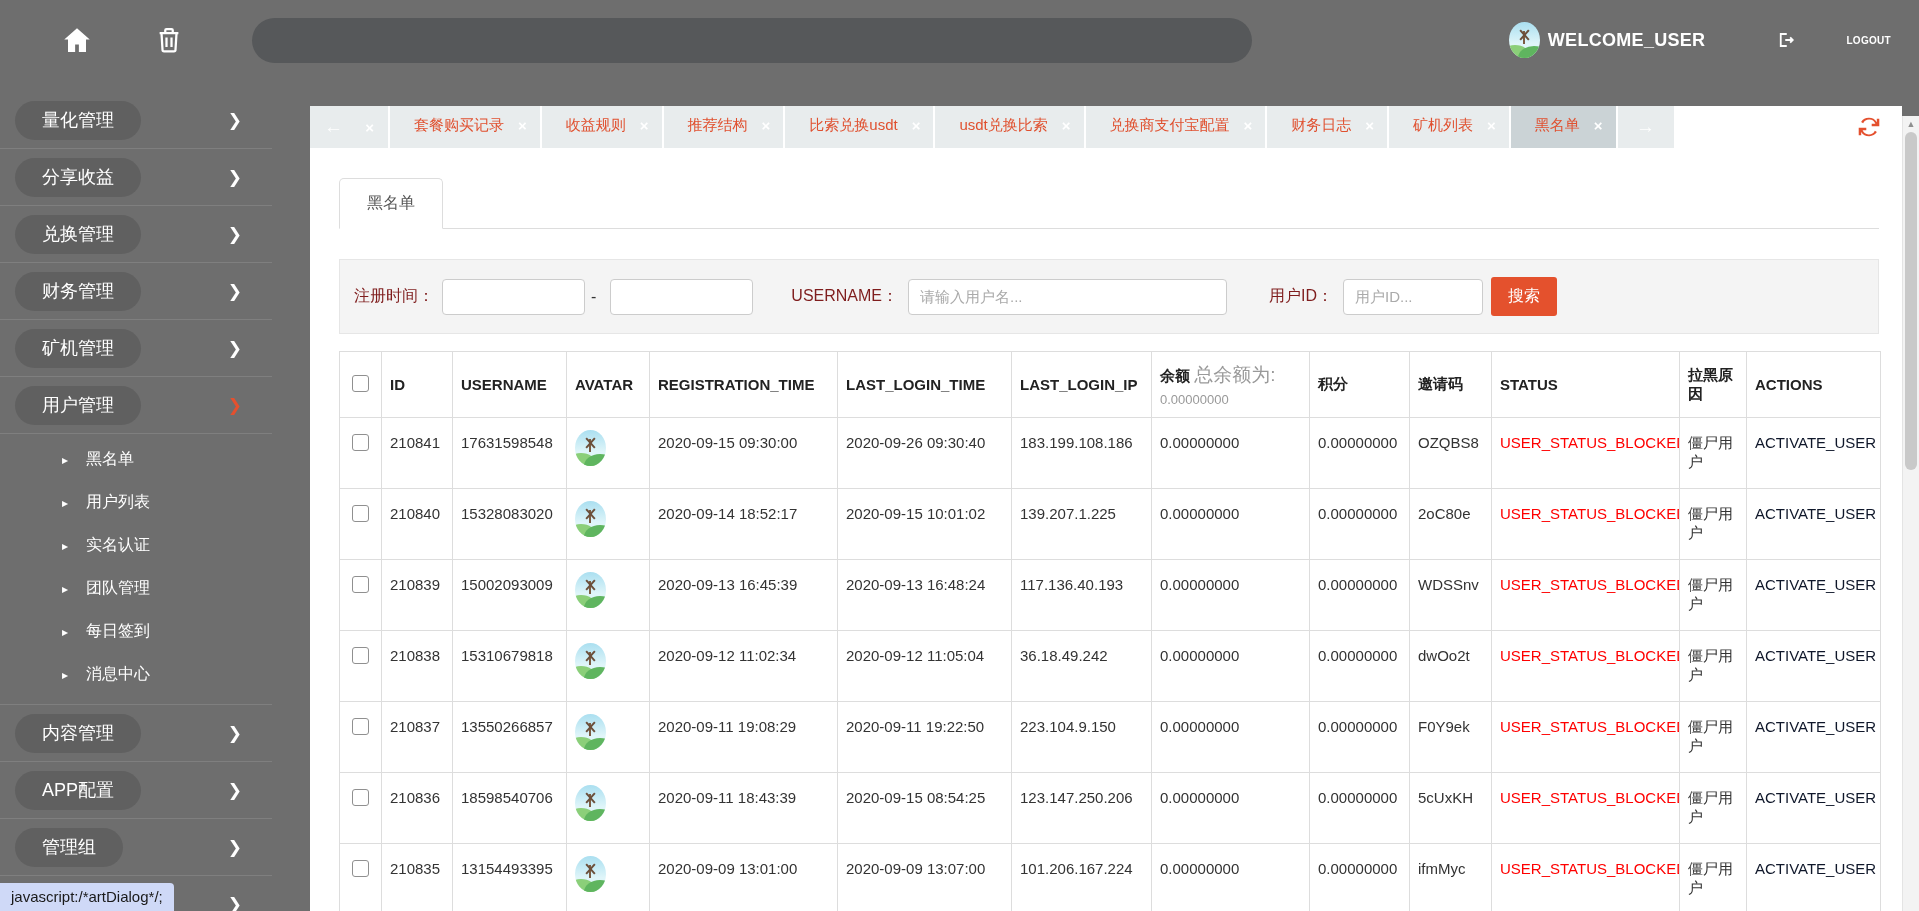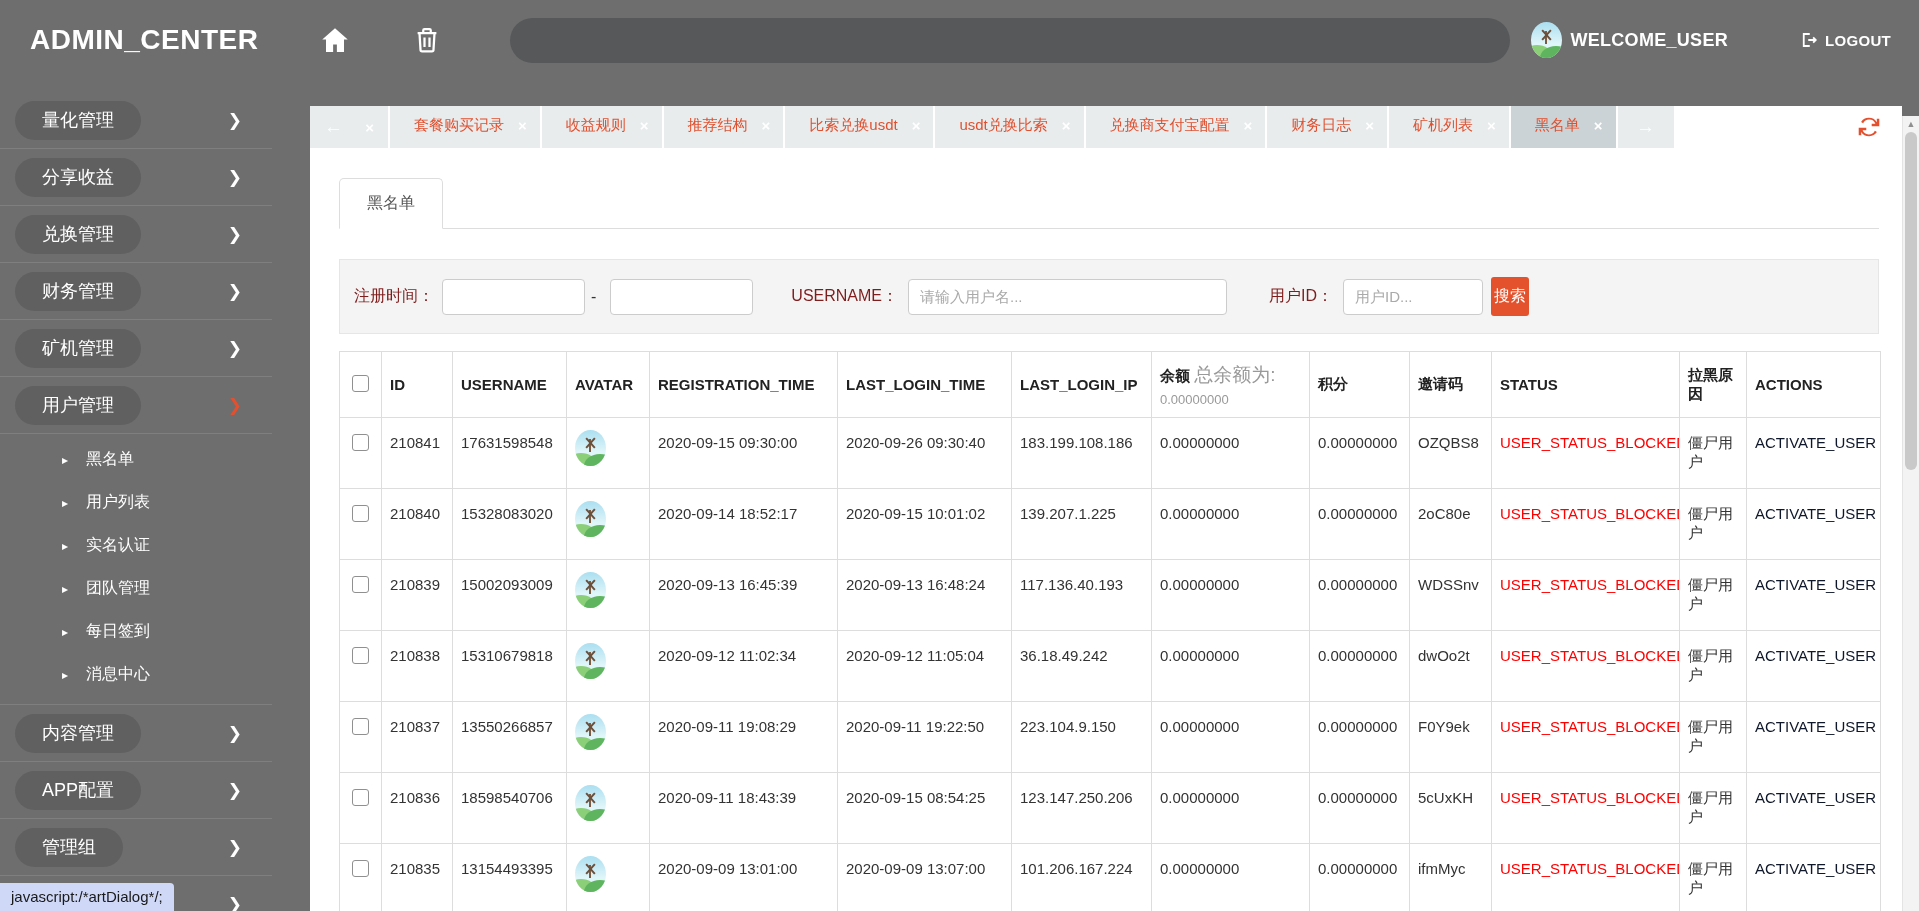--- a/index.html
+++ b/index.html
@@ -12,21 +12,21 @@
             display:flex; align-items:center; color:#fff; z-index:30; }
   .brand { font-size:28px; font-weight:bold; letter-spacing:.5px; margin-left:30px; white-space:nowrap; }
   .hicon { width:30px; height:30px; margin-left:62px; flex:0 0 auto; cursor:pointer; }
   .hicon svg { width:100%; height:100%; display:block; }
   .topsearch { height:45px; flex:0 1 1000px; margin-left:68px; background:#56585a; border-radius:23px;
                border:none; outline:none; color:#ddd; font-size:15px; padding:0 22px; }
   .userbox { margin-left:auto; display:flex; align-items:center; margin-right:28px; }
   .welcome { font-size:18px; font-weight:bold; margin-left:8px; letter-spacing:.3px; }
   .logout { display:flex; align-items:center; margin-left:72px; cursor:pointer; }
   .logout svg { width:18px; height:18px; margin-right:7px; }
-  .logout-label { font-size:15px; font-weight:bold; letter-spacing:.3px; }
+  .logout-label { font-size:10px; font-weight:bold; letter-spacing:.3px;margin-left:44px; }
 
   
   .avatar { position:relative; display:inline-block; width:31px; height:36px; border-radius:50%;
             background:linear-gradient(#aadff0,#dff5f9 60%); overflow:hidden; vertical-align:middle; flex:0 0 auto; }
   .avatar::before { content:""; position:absolute; width:30px; height:22px; background:#8bcf79;
                     border-radius:50%; bottom:-9px; left:-9px; }
   .avatar::after  { content:""; position:absolute; width:32px; height:24px; background:#5fb55f;
                     border-radius:50%; bottom:-12px; right:-10px; }
   .mill { position:absolute; left:14px; top:9px; width:2px; height:13px; background:#7b5c42; z-index:2; }
   .mill::before,.mill::after { content:""; position:absolute; left:-5px; top:3px; width:13px; height:2px; background:#6b4f3a; }
@@ -74,21 +74,21 @@
   .f-label { color:#7f1d1d; font-size:16px; white-space:nowrap; }
   .f-input { height:36px; border:1px solid #ccc; border-radius:4px; background:#fff; font-size:15px; padding:0 11px; outline:none; color:#333; }
   .f-input::placeholder { color:#aaa; }
   .w-date { width:143px; margin-left:8px; }
   .dash { margin:0 6px; color:#333; }
   .f-gap1 { margin-left:38px; }
   .w-user { width:319px; margin-left:10px; }
   .f-gap2 { margin-left:42px; }
   .w-uid { width:140px; margin-left:10px; }
   .search-btn { margin-left:8px; background:#e4512d; color:#fff; border:none; border-radius:3px;
-                font-size:16px; padding:9px 3px; cursor:pointer; }
+                font-size:16px; padding:9px 17px; cursor:pointer; }
 
   
   table { margin-top:17px; width:100%; border-collapse:collapse; table-layout:fixed; }
   th,td { border:1px solid #ddd; font-size:15px; color:#333; text-align:left; padding:10px 8px; overflow:hidden; }
   th { font-weight:bold; color:#222; height:64px; vertical-align:middle; }
   td { height:71px; vertical-align:top; padding-top:16px; }
   .c-cb { text-align:center; }
   .cb { display:inline-block; width:17px; height:17px; border:1px solid #909090; border-radius:3px; background:#fff; cursor:pointer; }
   .bal-note { font-weight:normal; color:#999; font-size:19px; }
   .bal-total { font-weight:normal; color:#999; font-size:13px; margin-top:4px; }
@@ -100,21 +100,20 @@
   .vscroll { position:absolute; top:116px; right:0; bottom:0; width:17px; background:#f3f3f3; border-left:1px solid #e4e4e4; z-index:25; }
   .vscroll .up { position:absolute; top:3px; left:0; right:0; text-align:center; color:#8f8f8f; font-size:9px; }
   .vthumb { position:absolute; top:16px; left:2px; right:2px; height:338px; background:#c9c9c9; border-radius:7px; }
 </style>
 </head>
 <body>
 
 <div class="viewport">
 
   <div class="header">
-    <div class="brand">ADMIN_CENTER</div>
     <div class="hicon">
       <svg viewBox="0 0 24 24">
           <path fill="#fff" d="M12 2.5 1.8 11.6h3v9.9h5.7v-6h3v6h5.7v-9.9h3L12 2.5z"></path>
         </svg>
     </div>
     <div class="hicon">
       <svg viewBox="0 0 24 24" fill="none" stroke="#fff" stroke-width="1.8">
         <path d="M4.5 6.5h15"></path>
           <path d="M9 6V4.2c0-.6.5-1 1-1h4c.5 0 1 .4 1 1V6"></path>
         <path d="M6 6.5l.8 13.2c0 .7.6 1.3 1.3 1.3h7.8c.7 0 1.3-.6 1.3-1.3L18 6.5"></path>

